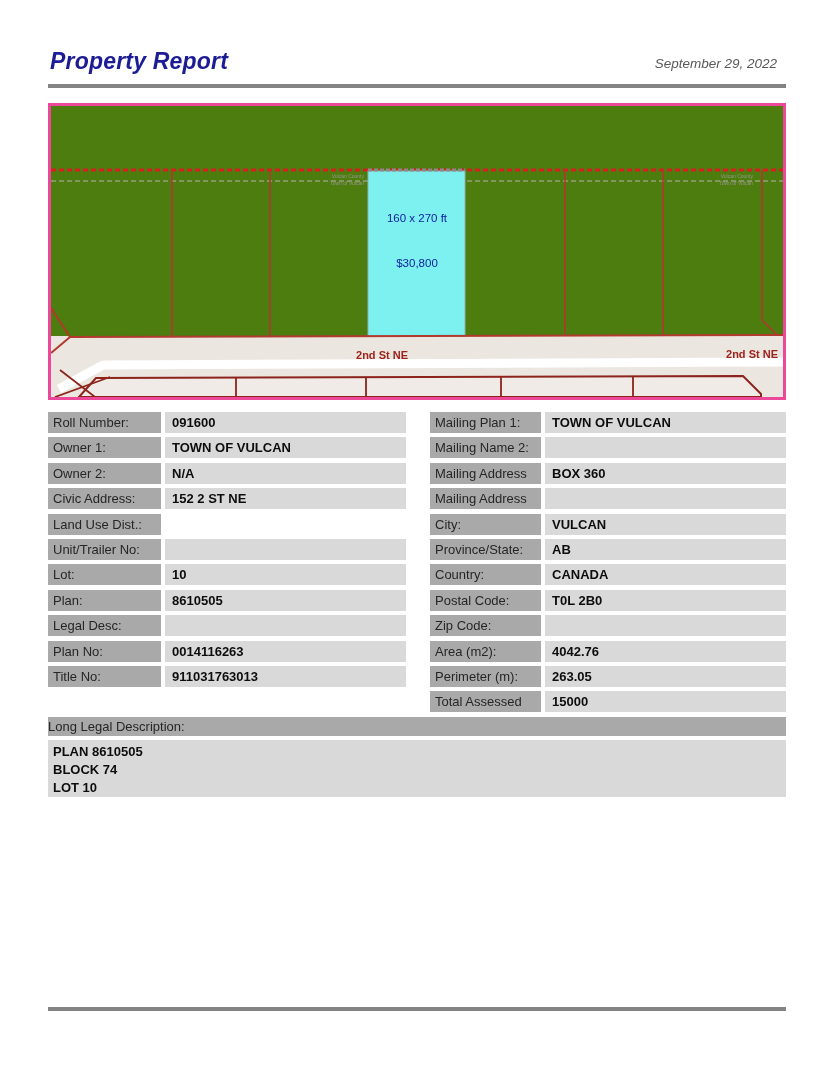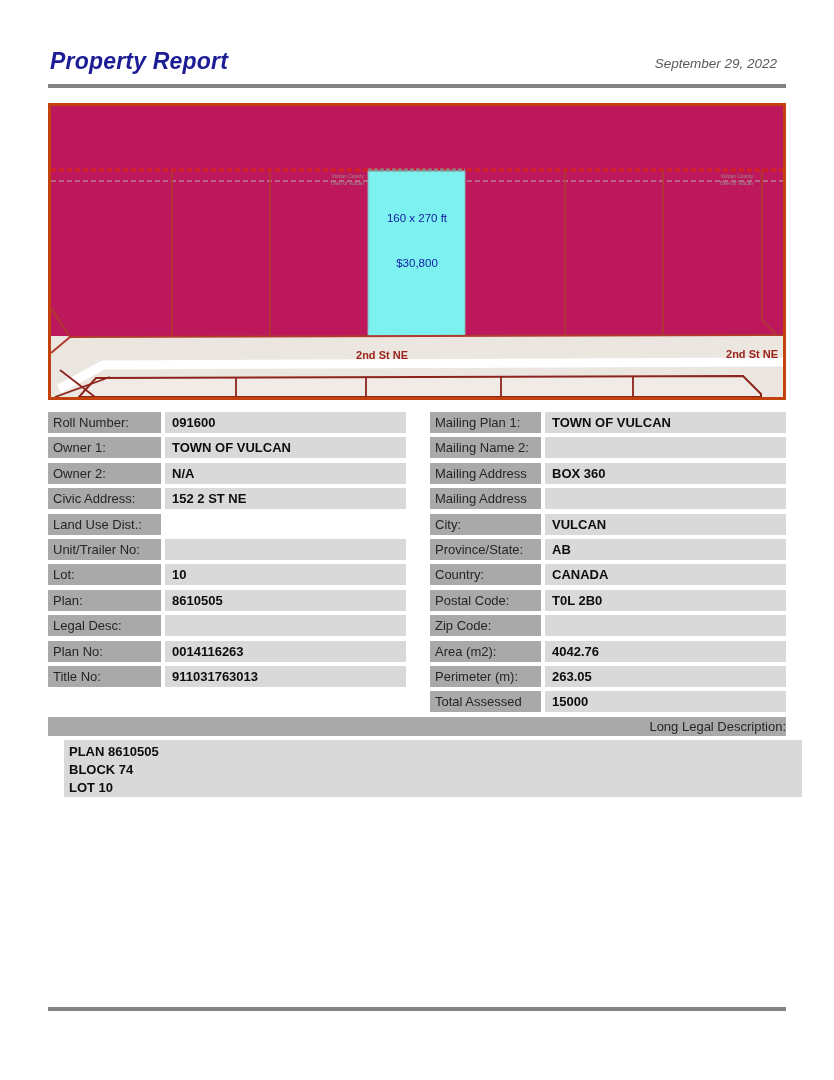--- a/index.html
+++ b/index.html
@@ -6,37 +6,37 @@
   body{width:834px;height:1080px;position:relative;font-family:"Liberation Sans",sans-serif;overflow:hidden;}
 
   
   .page-title{position:absolute;left:50px;top:48px;font-size:23px;font-weight:bold;font-style:italic;color:#1c1c94;letter-spacing:0.2px;}
   .page-date{position:absolute;right:57px;top:56px;font-size:13.5px;font-style:italic;color:#595959;}
   .rule{position:absolute;left:48px;width:738px;height:4px;background:#838383;}
   .rule-top{top:84px;}
   .rule-bottom{top:1007px;}
 
   
-  .map-frame{position:absolute;left:48px;top:103px;width:732px;height:291px;border:3px solid #c2410c;background:#be185d;}
+  .map-frame{position:absolute;left:48px;top:103px;width:732px;height:291px;border:3px solid #ec4899;background:#4d7c0f;}
   .map-frame svg{display:block;}
 
   
   .tables{position:absolute;left:48px;top:412px;width:738px;}
   .col{position:absolute;top:0;}
   .col-left{left:0;width:358px;}
   .col-right{left:382px;width:356px;}
   .row{display:flex;height:21px;margin-bottom:4.4px;}
   .cell-label{background:#a9a9a9;color:#262626;font-size:13px;line-height:21px;padding-left:5px;box-sizing:border-box;}
   .col-left .cell-label{width:113px;}
   .col-right .cell-label{width:111px;}
   .cell-value{background:#d9d9d9;color:#0d0d0d;font-weight:bold;font-size:13px;line-height:21px;padding-left:7px;box-sizing:border-box;flex:1;margin-left:4px;}
 
   
-  .legal-bar{position:absolute;left:48px;top:717px;width:738px;height:19px;background:#a9a9a9;color:#262626;font-size:13px;line-height:19px;text-align:right;}
-  .legal-box{position:absolute;left:64px;top:740px;width:738px;height:57px;background:#d9d9d9;box-sizing:border-box;padding:3px 12px 0 5px;}
+  .legal-bar{position:absolute;left:48px;top:717px;width:738px;height:19px;background:#a9a9a9;color:#262626;font-size:13px;line-height:19px;text-align:left;}
+  .legal-box{position:absolute;left:48px;top:740px;width:738px;height:57px;background:#d9d9d9;box-sizing:border-box;padding:3px 12px 0 5px;}
   .legal-box div{font-weight:bold;font-size:13px;line-height:18px;color:#0d0d0d;}
 </style>
 </head>
 <body>
 
 <div class="page-title">Property Report</div>
 <div class="page-date">September 29, 2022</div>
 <div class="rule rule-top"></div>
 
 <div class="map-frame">

